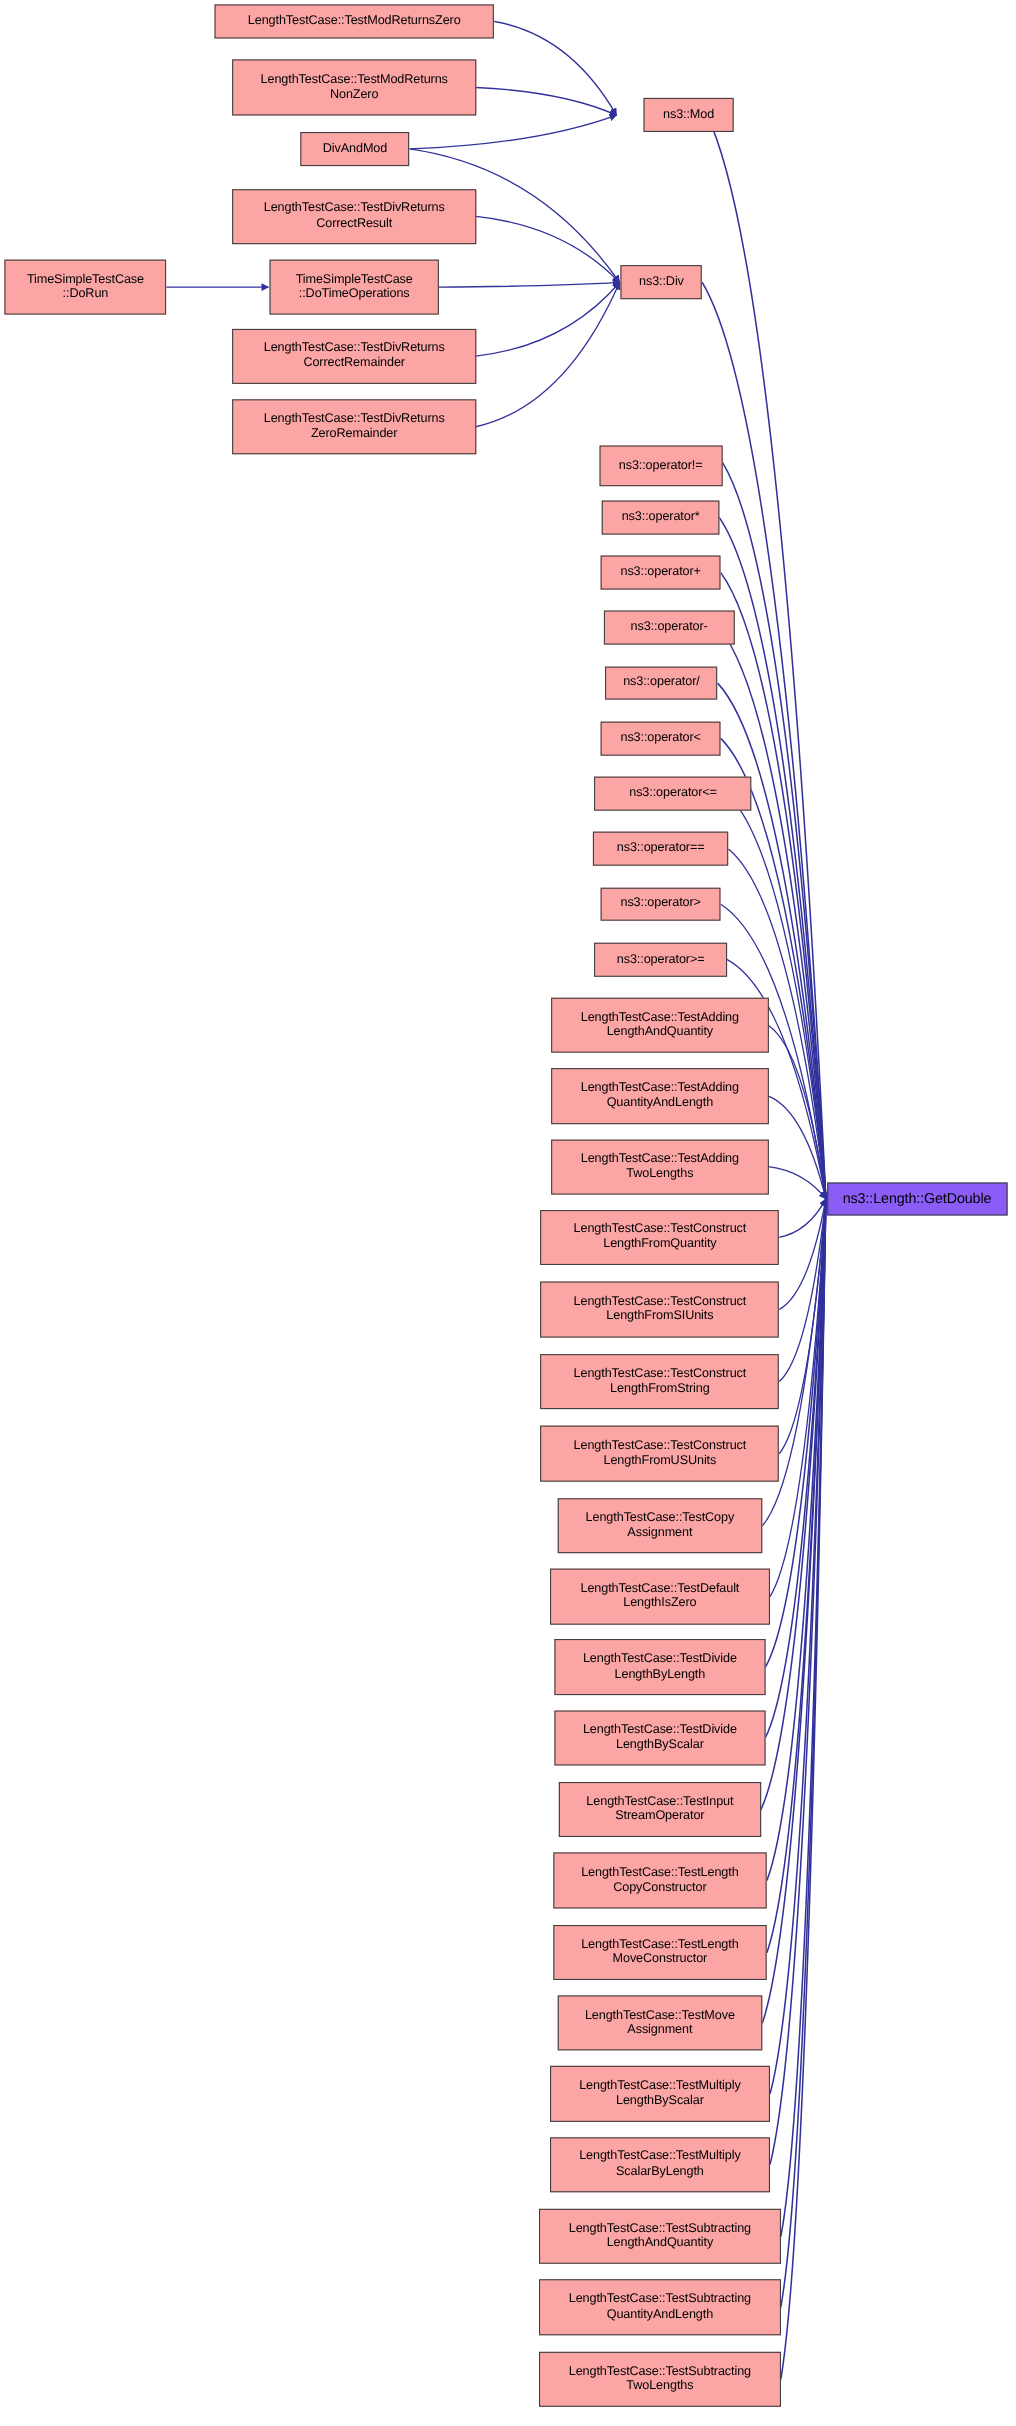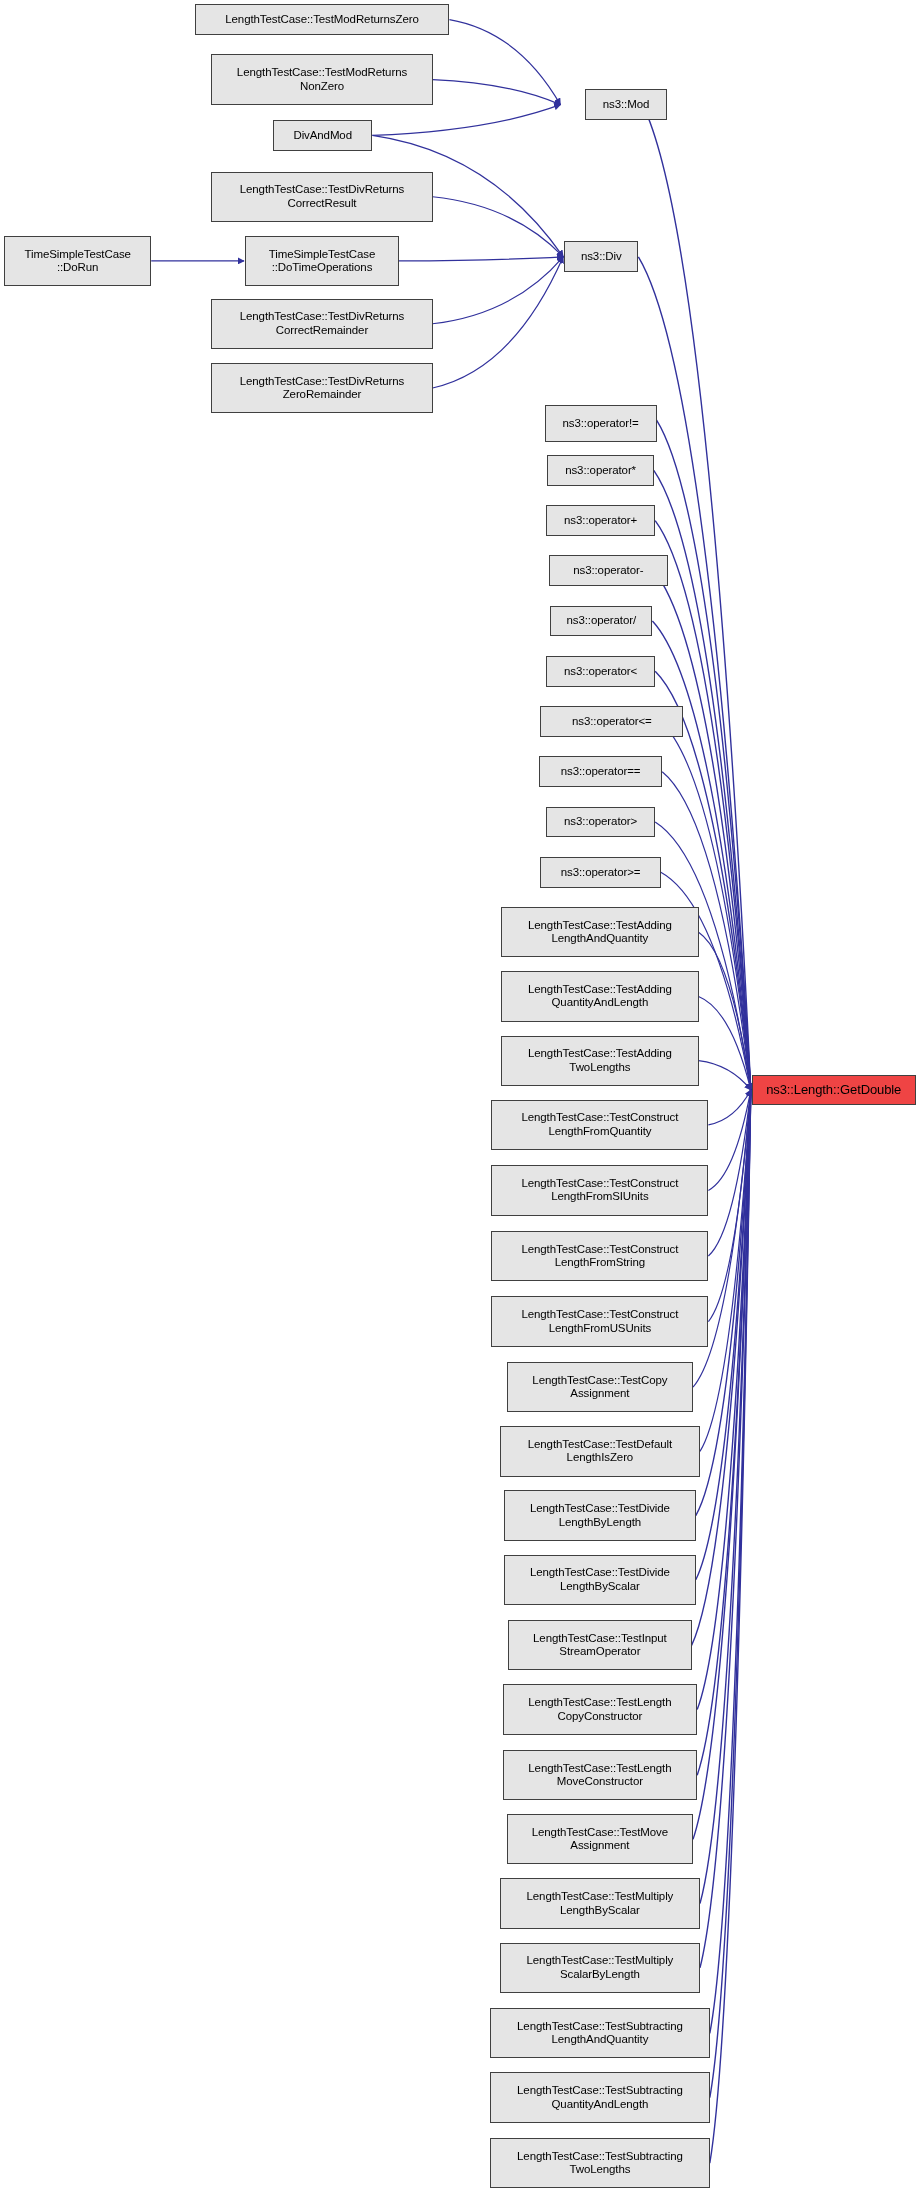--- a/index.html
+++ b/index.html
@@ -20,34 +20,34 @@
     left: 0;
     top: 0;
     width: 924px;
     height: 2205px;
     pointer-events: none;
   }
   .node {
     position: absolute;
     box-sizing: border-box;
     border: 1px solid #404040;
-    background: #e5e5e5;
+    background: #fca5a5;
     color: #000000;
     display: flex;
     align-items: center;
     justify-content: center;
     text-align: center;
     line-height: 1.16;
     font-size: 11.5px;
     letter-spacing: -0.1px;
     white-space: pre-line;
     padding: 0 3px;
   }
   .node.target {
-    background: #ef4444;
+    background: #8b5cf6;
     border-color: #404040;
   }
 </style>
 </head>
 <body>
 
 <div id="canvas">
   <svg id="edges" viewBox="0 0 924 2205">
       <defs>
         <marker id="ah" viewBox="0 0 10 10" refX="9" refY="5" markerWidth="7" markerHeight="7" orient="auto-start-reverse" markerUnits="userSpaceOnUse">

